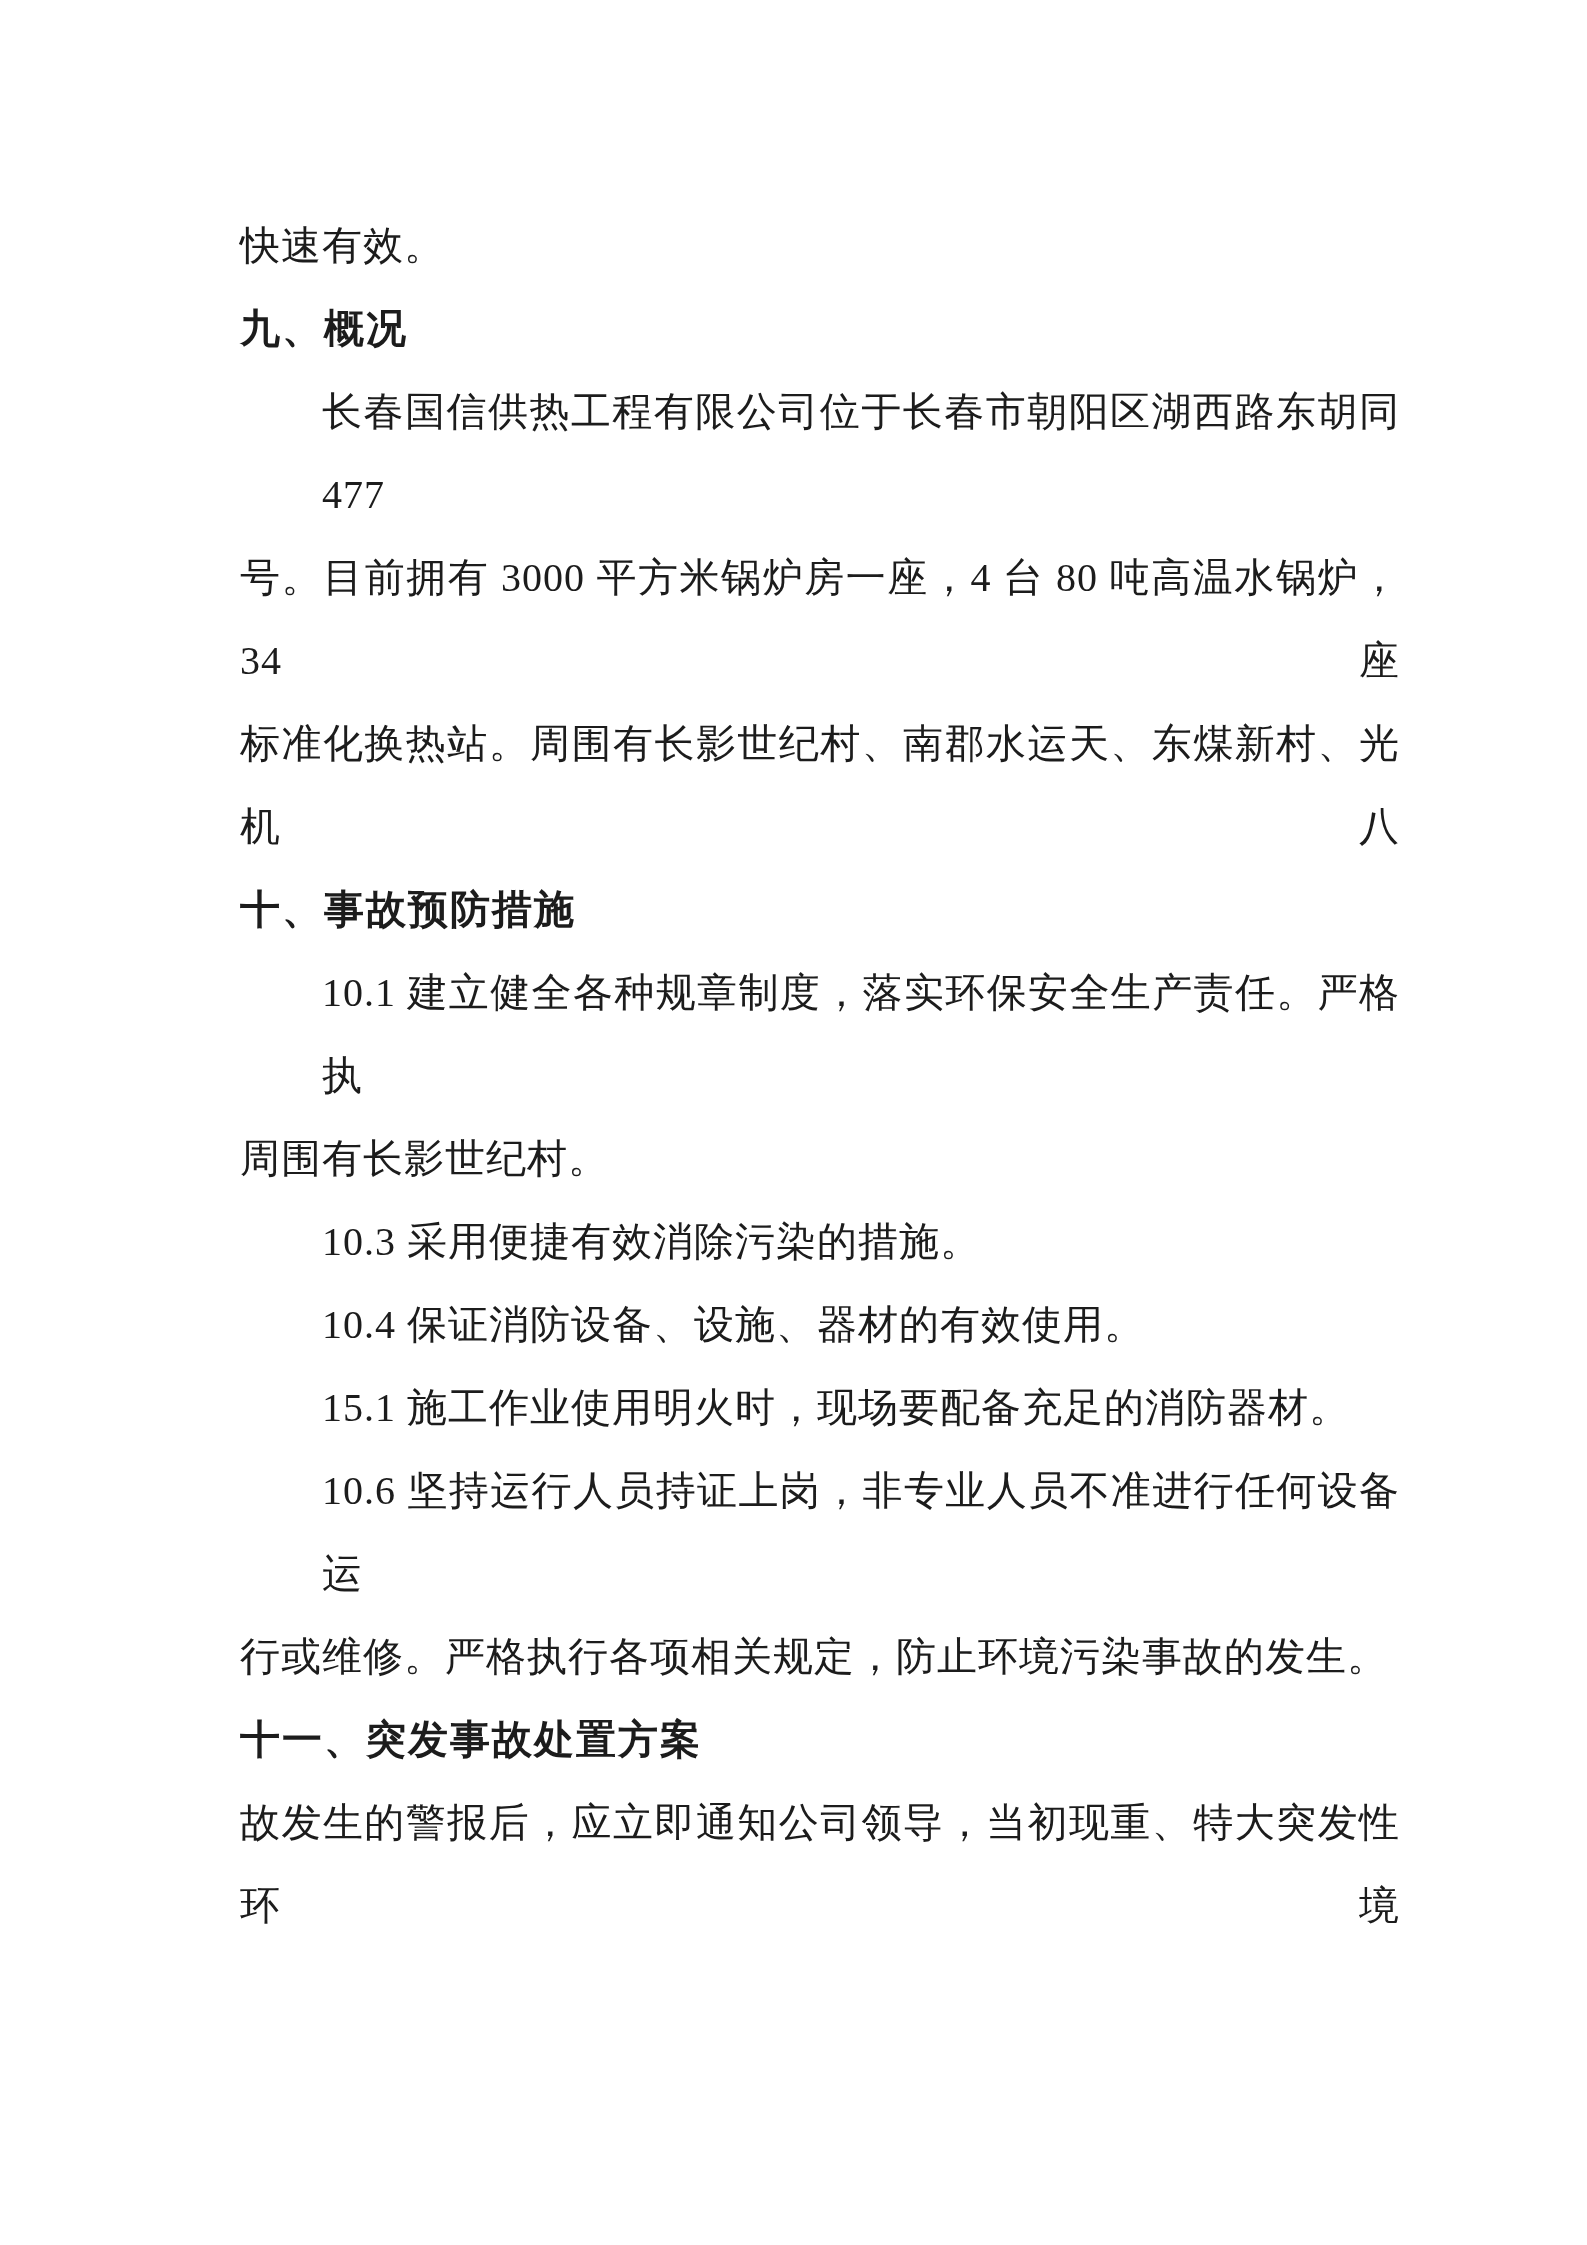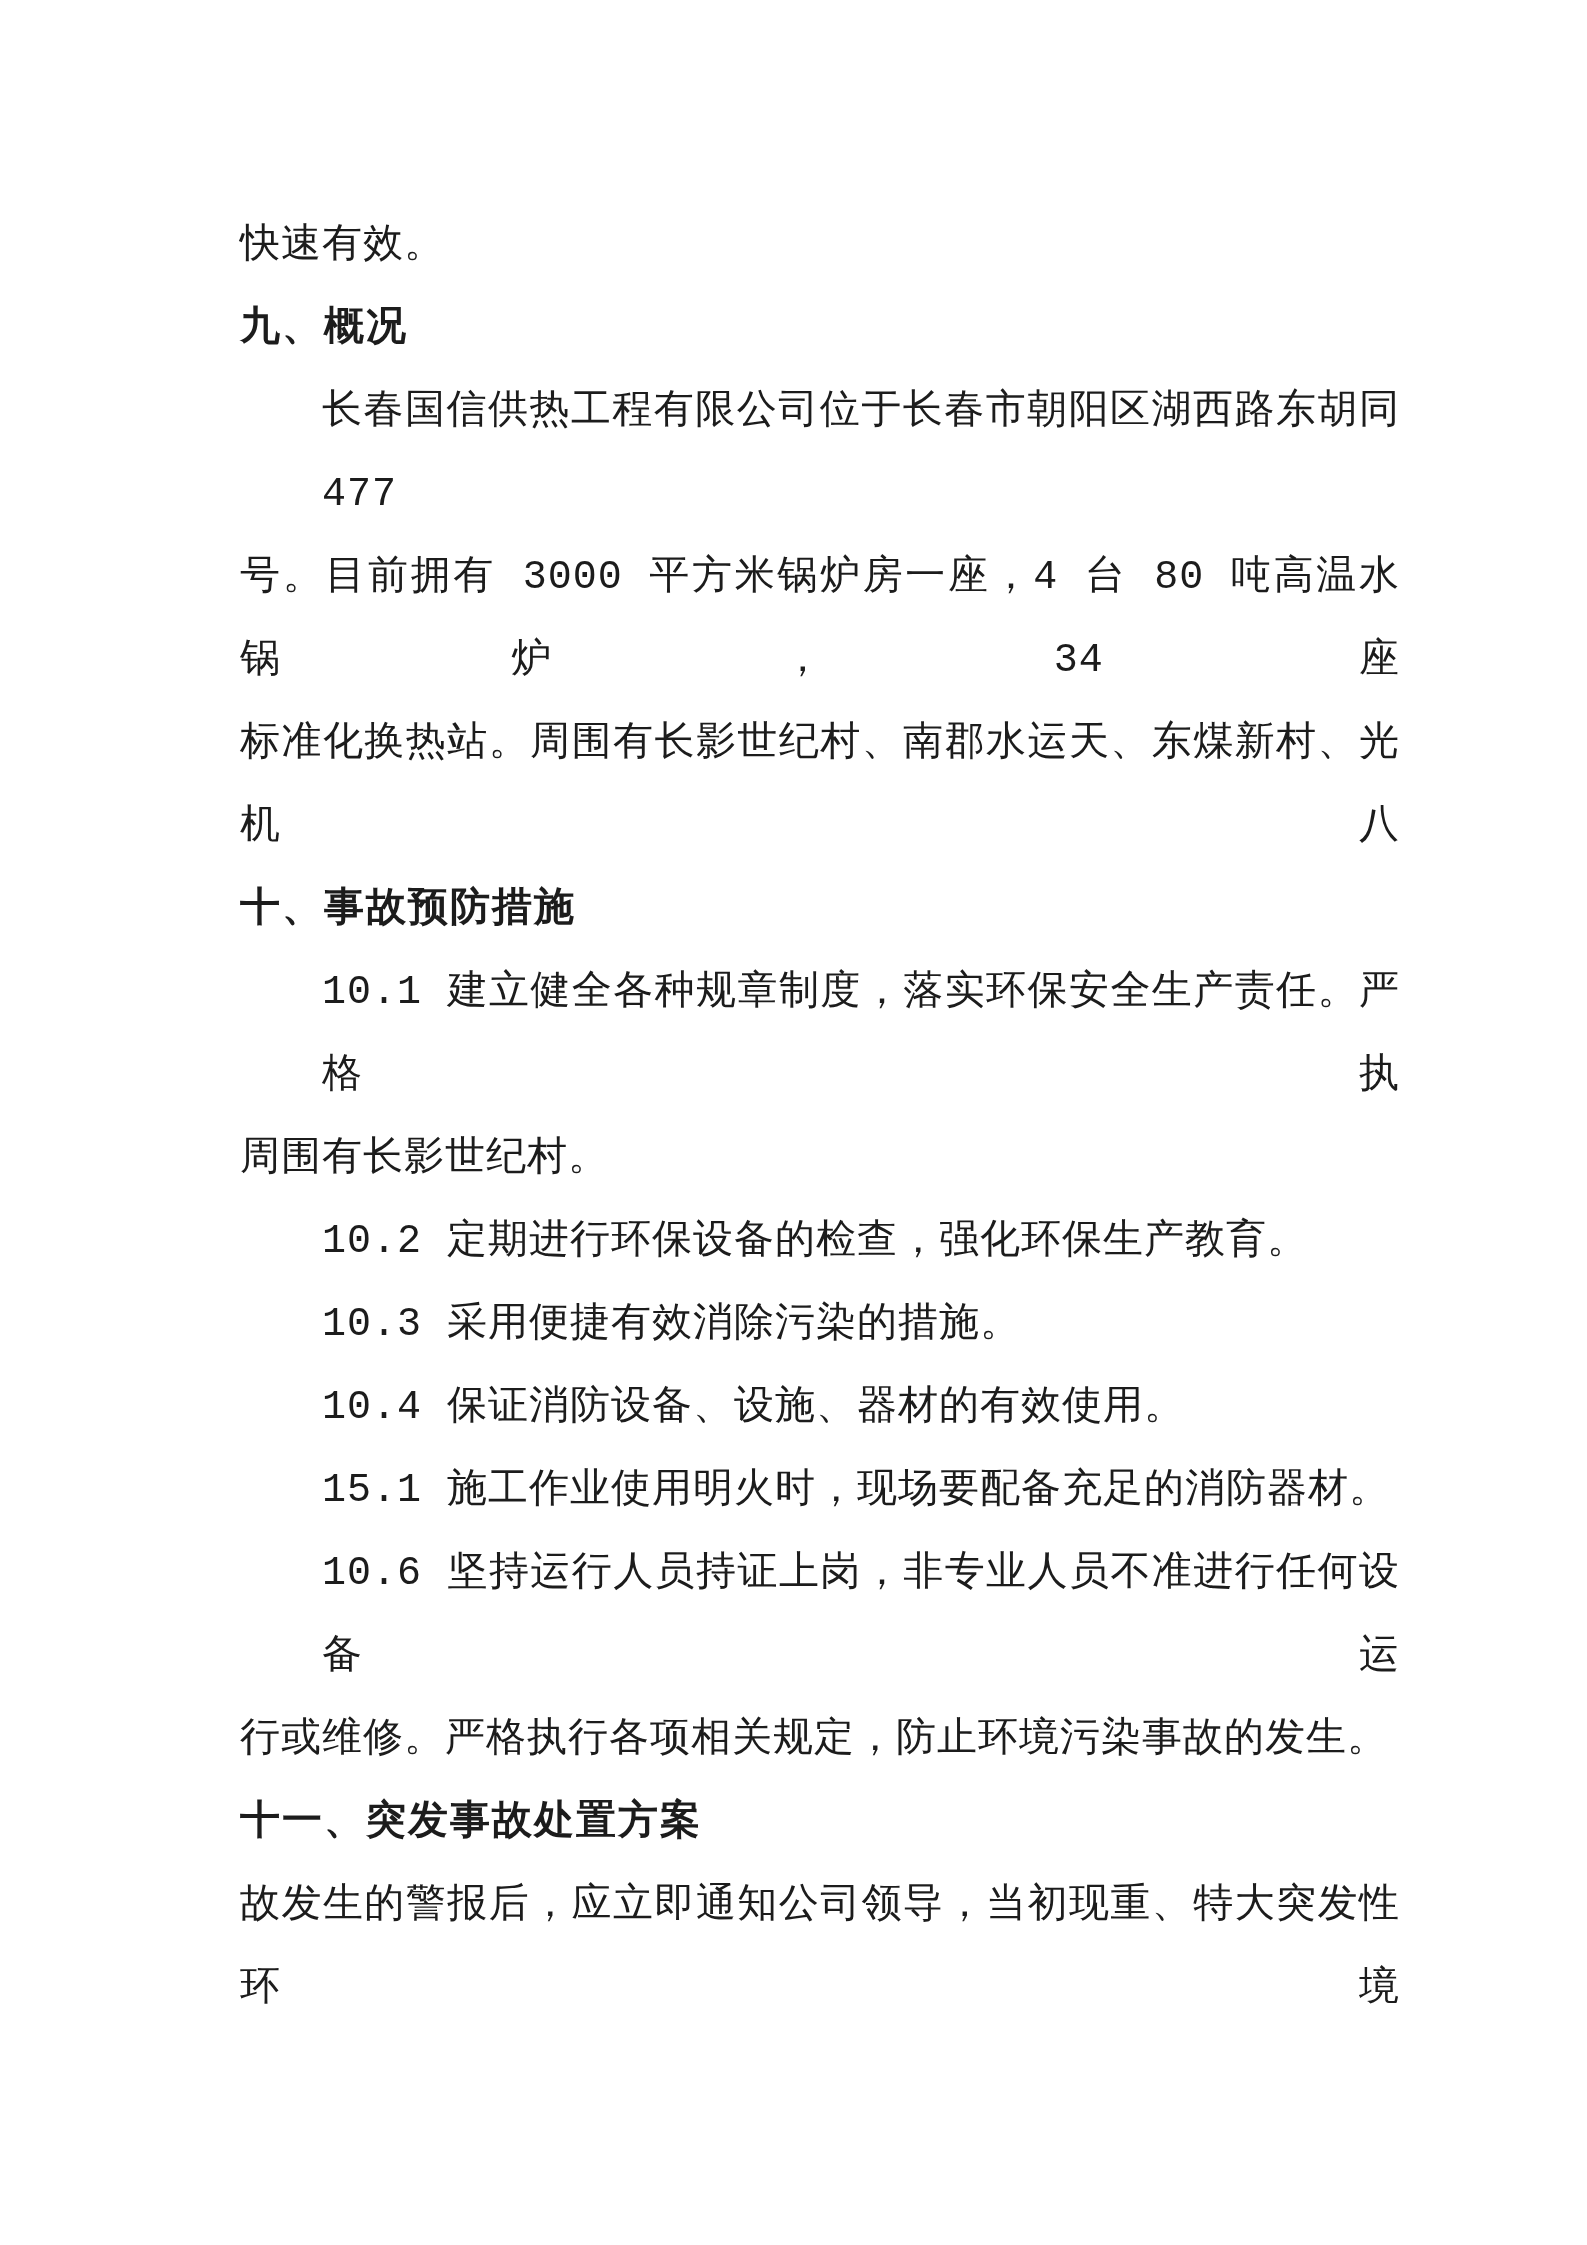--- a/index.html
+++ b/index.html
@@ -6,21 +6,21 @@
     margin: 0;
     padding: 0;
     background: #ffffff;
   }
   .page {
     position: relative;
     width: 1587px;
     height: 2245px;
     background: #ffffff;
     overflow: hidden;
-    font-family: Liberation Mono, monospace;
+    font-family: Liberation Serif, serif;
   }
   .content {
     position: absolute;
     top: 204px;
     left: 240px;
     width: 1160px;
     color: #1c1c1c;
   }
   .ln {
     font-size: 40px;
@@ -57,21 +57,20 @@
 
     <div class="ln ind fill">长春国信供热工程有限公司位于长春市朝阳区湖西路东胡同 477</div>
     <div class="ln fill">号。目前拥有 3000 平方米锅炉房一座，4 台 80 吨高温水锅炉，34 座</div>
     <div class="ln fill">标准化换热站。周围有长影世纪村、南郡水运天、东煤新村、光机八</div>
 
     <div class="ln hd">十、事故预防措施</div>
 
     <div class="ln ind fill">10.1 建立健全各种规章制度，落实环保安全生产责任。严格执</div>
     <div class="ln">周围有长影世纪村。</div>
 
-    <div class="ln ind">10.2 定期进行环保设备的检查，强化环保生产教育。</div>
 
     <div class="ln ind">10.3 采用便捷有效消除污染的措施。</div>
 
     <div class="ln ind">10.4 保证消防设备、设施、器材的有效使用。</div>
 
     <div class="ln ind">15.1 施工作业使用明火时，现场要配备充足的消防器材。</div>
 
     <div class="ln ind fill">10.6 坚持运行人员持证上岗，非专业人员不准进行任何设备运</div>
     <div class="ln">行或维修。严格执行各项相关规定，防止环境污染事故的发生。</div>
 

